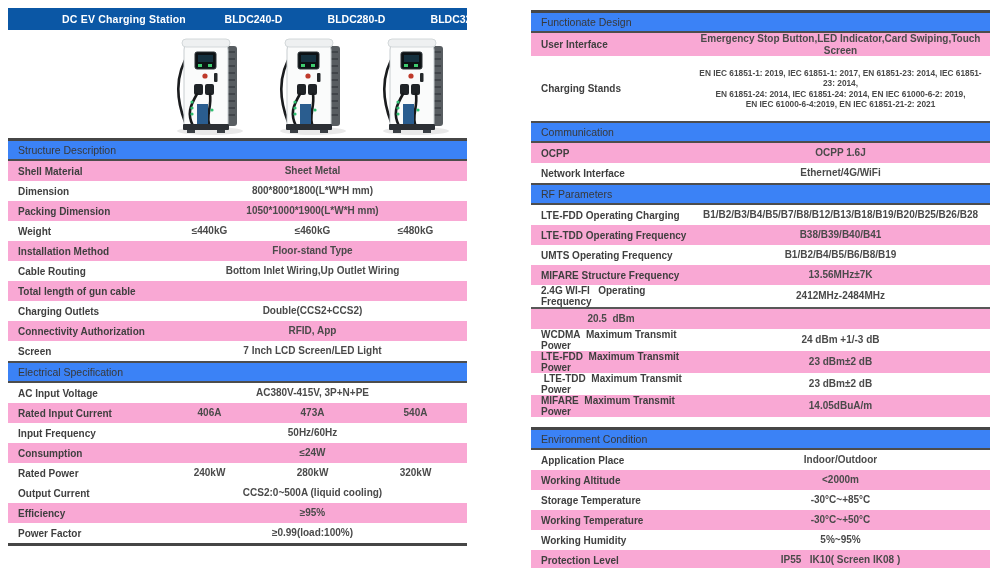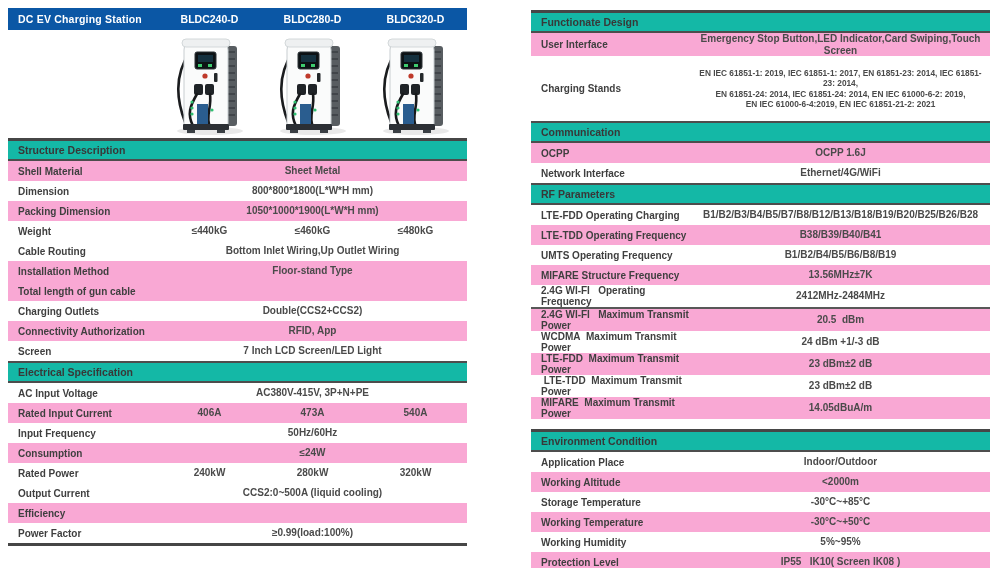--- a/index.html
+++ b/index.html
@@ -19,41 +19,41 @@
   .blue-bar .model{text-align:center;}
 
   
   .products{display:grid;grid-template-columns:150px 103px 103px 103px;height:108px;
     align-items:end;justify-items:center;}
   .products svg{display:block;margin-bottom:2px;}
 
   
   .section{background:#fff;}
   .sec-header{height:18px;display:flex;align-items:center;padding-left:10px;
-    font-weight:700;font-size:10.5px;color:#383838;background:#14b8a6;
+    font-weight:400;font-size:10.5px;color:#383838;background:#3b82f6;
     border-top:2px solid #4d4d4d;border-bottom:2px solid #4d4d4d;}
   .thick-top > .sec-header{border-top:3px solid #464646;}
   .endcap{border-bottom:3px solid #464646;}
   .row{display:grid;min-height:20px;align-items:center;font-size:10px;background:#fff;}
   .row.shade{background:#f9a8d4;}
   .left-row{grid-template-columns:150px 103px 103px 103px;}
   .right-row{grid-template-columns:160px 1fr;}
   .row .lab{padding-left:10px;font-weight:700;color:#3f3f3f;line-height:1.1;}
   .row .val{text-align:center;color:#4a4a4a;font-weight:700;line-height:1.15;}
   .left-row .val.span3{grid-column:2/5;}
   .row.small .val{font-size:8.3px;line-height:1.24;padding:12px 4px;white-space:pre-line;}
   .row.small{min-height:28px;}
   .row.rule-after{border-bottom:2px solid #585858;}
   .gap{height:10px;background:#fff;}
 </style>
 </head>
 <body>
 
 <div id="left-col" class="col">
-  <div class="blue-bar" style="background: rgb(11, 87, 165);">
+  <div class="blue-bar" style="background: rgb(11, 87, 165); padding-left: 44px;">
     <div class="title">DC EV Charging Station</div>
     <div class="model">BLDC240-D</div>
     <div class="model">BLDC280-D</div>
     <div class="model">BLDC320-D</div>
   </div>
   <div class="products">
     <div></div>
 
   <svg width="80" height="102" viewBox="0 0 80 102">
     <ellipse cx="40" cy="97" rx="33" ry="4" fill="#e9e9e9"></ellipse>
@@ -213,27 +213,27 @@
         <div class="row left-row shade">
           <div class="lab">Packing Dimension</div>
           <div class="val span3">1050*1000*1900(L*W*H mm)</div>
         </div>
         <div class="row left-row">
           <div class="lab">Weight</div>
           <div class="val">≤440kG</div>
           <div class="val">≤460kG</div>
           <div class="val">≤480kG</div>
         </div>
+        <div class="row left-row shade">
+          <div class="lab">Installation Method</div>
+          <div class="val span3">Floor-stand Type</div>
+        </div>
         <div class="row left-row">
           <div class="lab">Cable Routing</div>
           <div class="val span3">Bottom Inlet Wiring,Up Outlet Wiring</div>
-        </div>
-        <div class="row left-row shade">
-          <div class="lab">Installation Method</div>
-          <div class="val span3">Floor-stand Type</div>
         </div>
         <div class="row left-row shade">
           <div class="lab">Total length of gun cable</div>
         </div>
         <div class="row left-row">
           <div class="lab">Charging Outlets</div>
           <div class="val span3">Double(CCS2+CCS2)</div>
         </div>
         <div class="row left-row shade">
           <div class="lab">Connectivity Authorization</div>
@@ -269,20 +269,21 @@
           <div class="val">240kW</div>
           <div class="val">280kW</div>
           <div class="val">320kW</div>
         </div>
         <div class="row left-row">
           <div class="lab">Output Current</div>
           <div class="val span3">CCS2:0~500A (liquid cooling)</div>
         </div>
         <div class="row left-row shade">
           <div class="lab">Efficiency</div>
+          <div class="val span3">≥95%</div>
         </div>
         <div class="row left-row">
           <div class="lab">Power Factor</div>
           <div class="val span3">≥0.99(load:100%)</div>
         </div>
       </div>
     </div>
 </div>
 
 <div id="right-col" class="col">
@@ -327,21 +328,20 @@
         </div>
         <div class="row right-row shade">
           <div class="lab">MIFARE Structure Frequency</div>
           <div class="val">13.56MHz±7K</div>
         </div>
         <div class="row right-row rule-after">
           <div class="lab">2.4G WI-FI&nbsp;&nbsp; Operating Frequency</div>
           <div class="val">2412MHz-2484MHz</div>
         </div>
         <div class="row right-row shade">
-          <div class="lab">2.4G WI-FI&nbsp;&nbsp; Maximum Transmit Power</div>
           <div class="val">20.5&nbsp; dBm</div>
         </div>
         <div class="row right-row">
           <div class="lab">WCDMA&nbsp; Maximum Transmit Power</div>
           <div class="val">24 dBm +1/-3 dB</div>
         </div>
         <div class="row right-row shade">
           <div class="lab">LTE-FDD&nbsp; Maximum Transmit Power</div>
           <div class="val">23 dBm±2 dB</div>
         </div>

